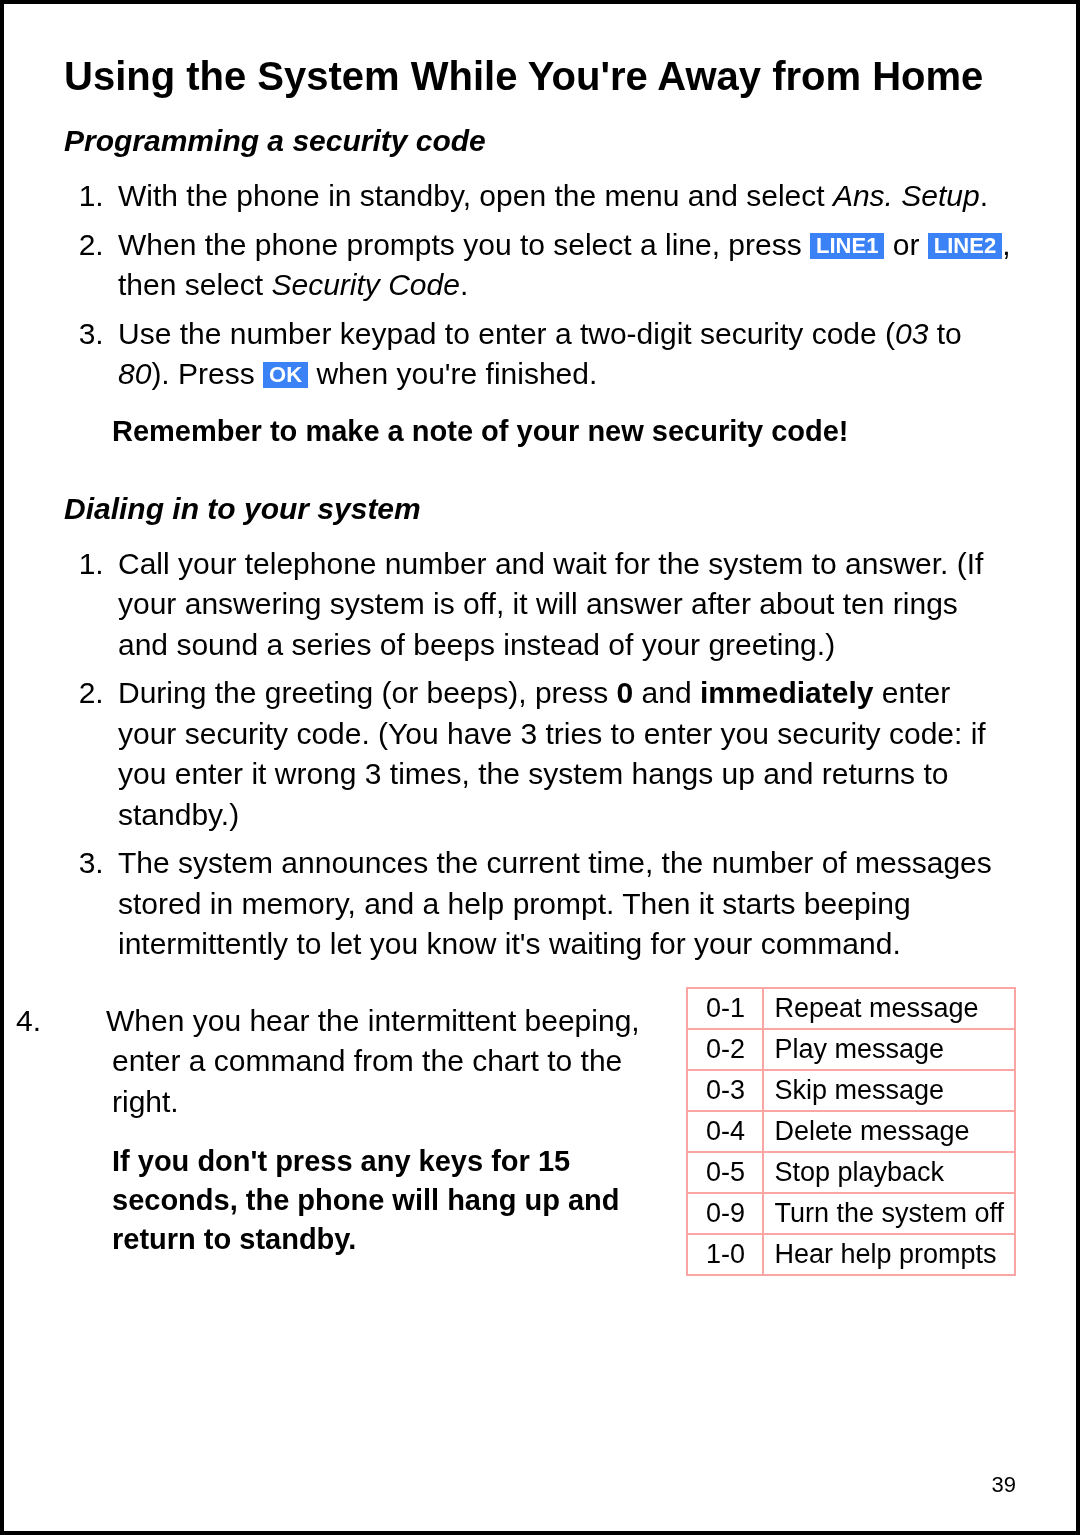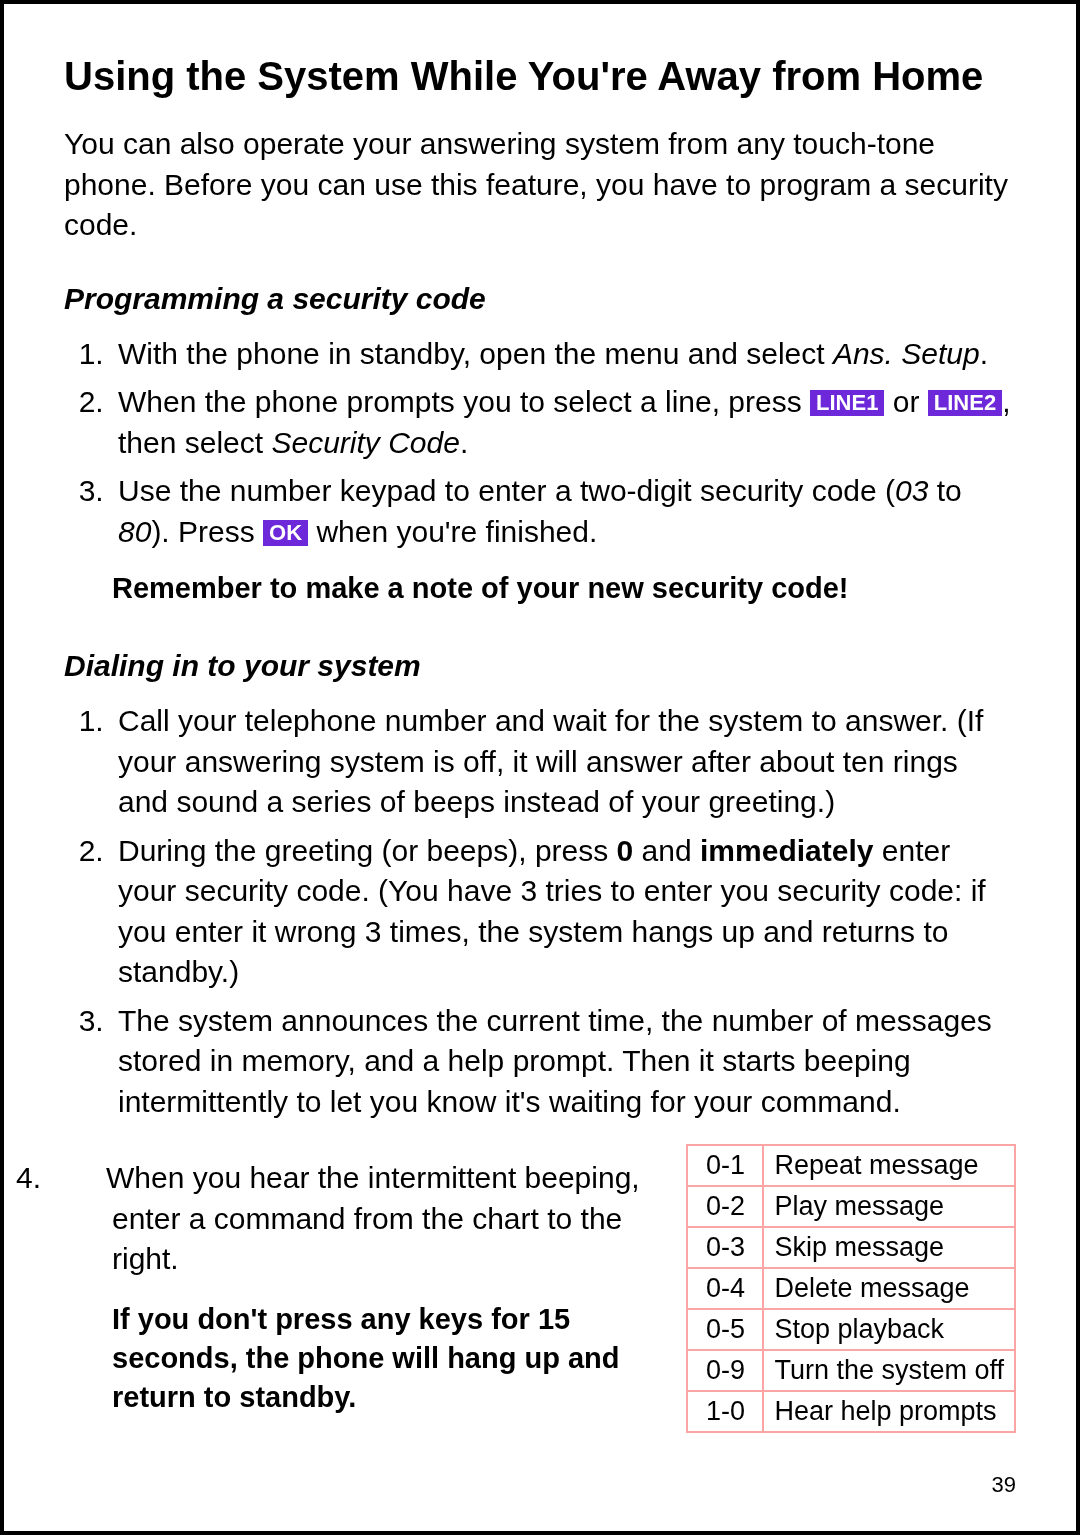--- a/index.html
+++ b/index.html
@@ -42,21 +42,21 @@
   }
   ol li {
     margin-bottom: 8px;
     padding-left: 6px;
   }
   .menu-italic {
     font-style: italic;
   }
   .key {
     display: inline-block;
-    background: #6d28d9;
+    background: #3b82f6;
     color: #fff;
     font-weight: bold;
     font-size: 22px;
     padding: 1px 6px;
     vertical-align: 2px;
     line-height: 1.1;
   }
   .note {
     font-size: 29px;
     font-weight: bold;
@@ -115,21 +115,20 @@
   .keytext { font-family: Arial, Helvetica, sans-serif; }
   strong { font-weight: bold; }
 </style>
 </head>
 <body>
 
 <div class="page">
 
   <h1>Using the System While You're Away from Home</h1>
 
-  <p class="intro">You can also operate your answering system from any touch-tone phone. Before you can use this feature, you have to program a security code.</p>
 
   <h2>Programming a security code</h2>
 
   <ol>
     <li>
       <span>With the phone in standby, open the menu and select </span><span class="menu-italic">Ans. Setup</span><span>.</span>
     </li>
     <li>
       <span>When the phone prompts you to select a line, press </span><span class="key keytext">LINE1</span><span> or </span><span class="key keytext">LINE2</span><span>, then select </span><span class="menu-italic">Security Code</span><span>.</span>
     </li>

